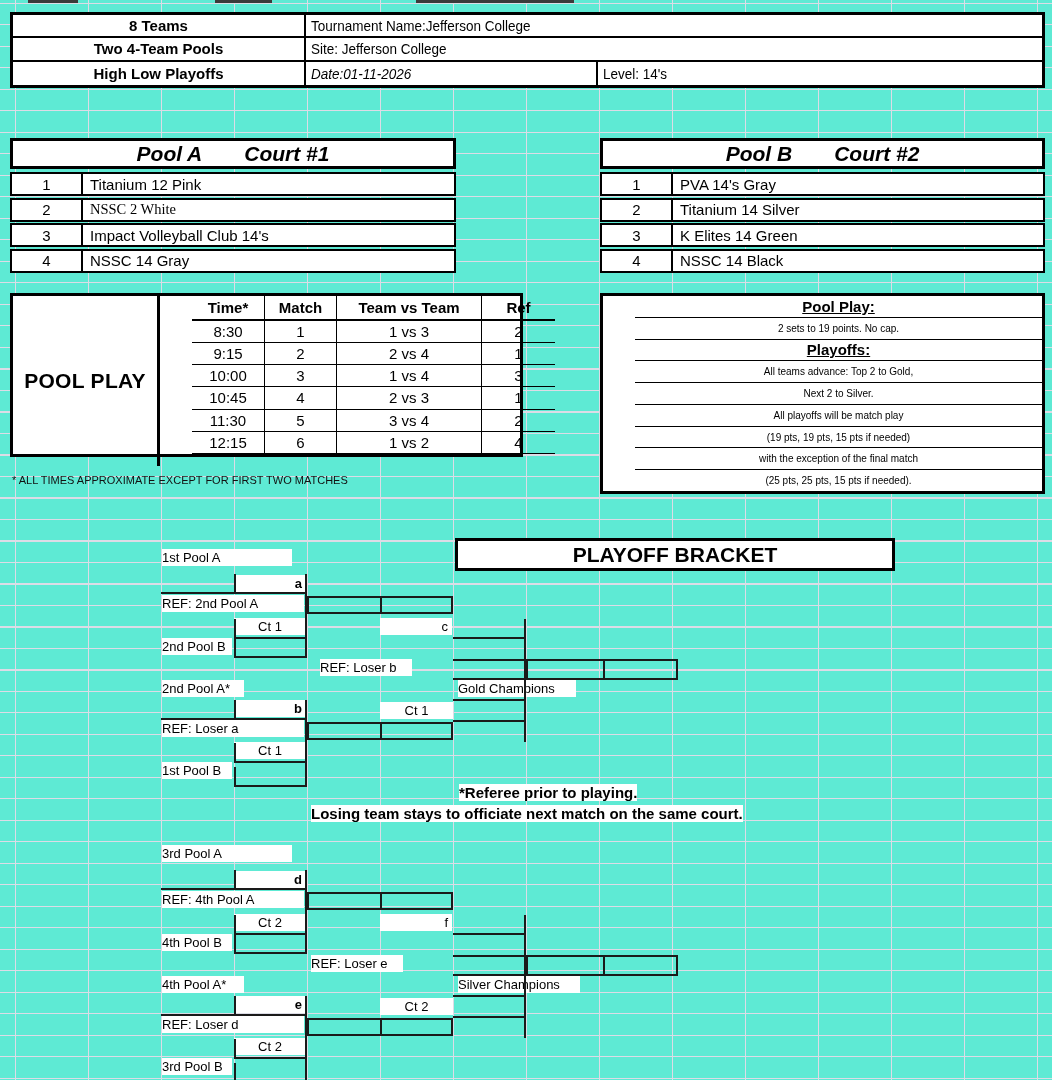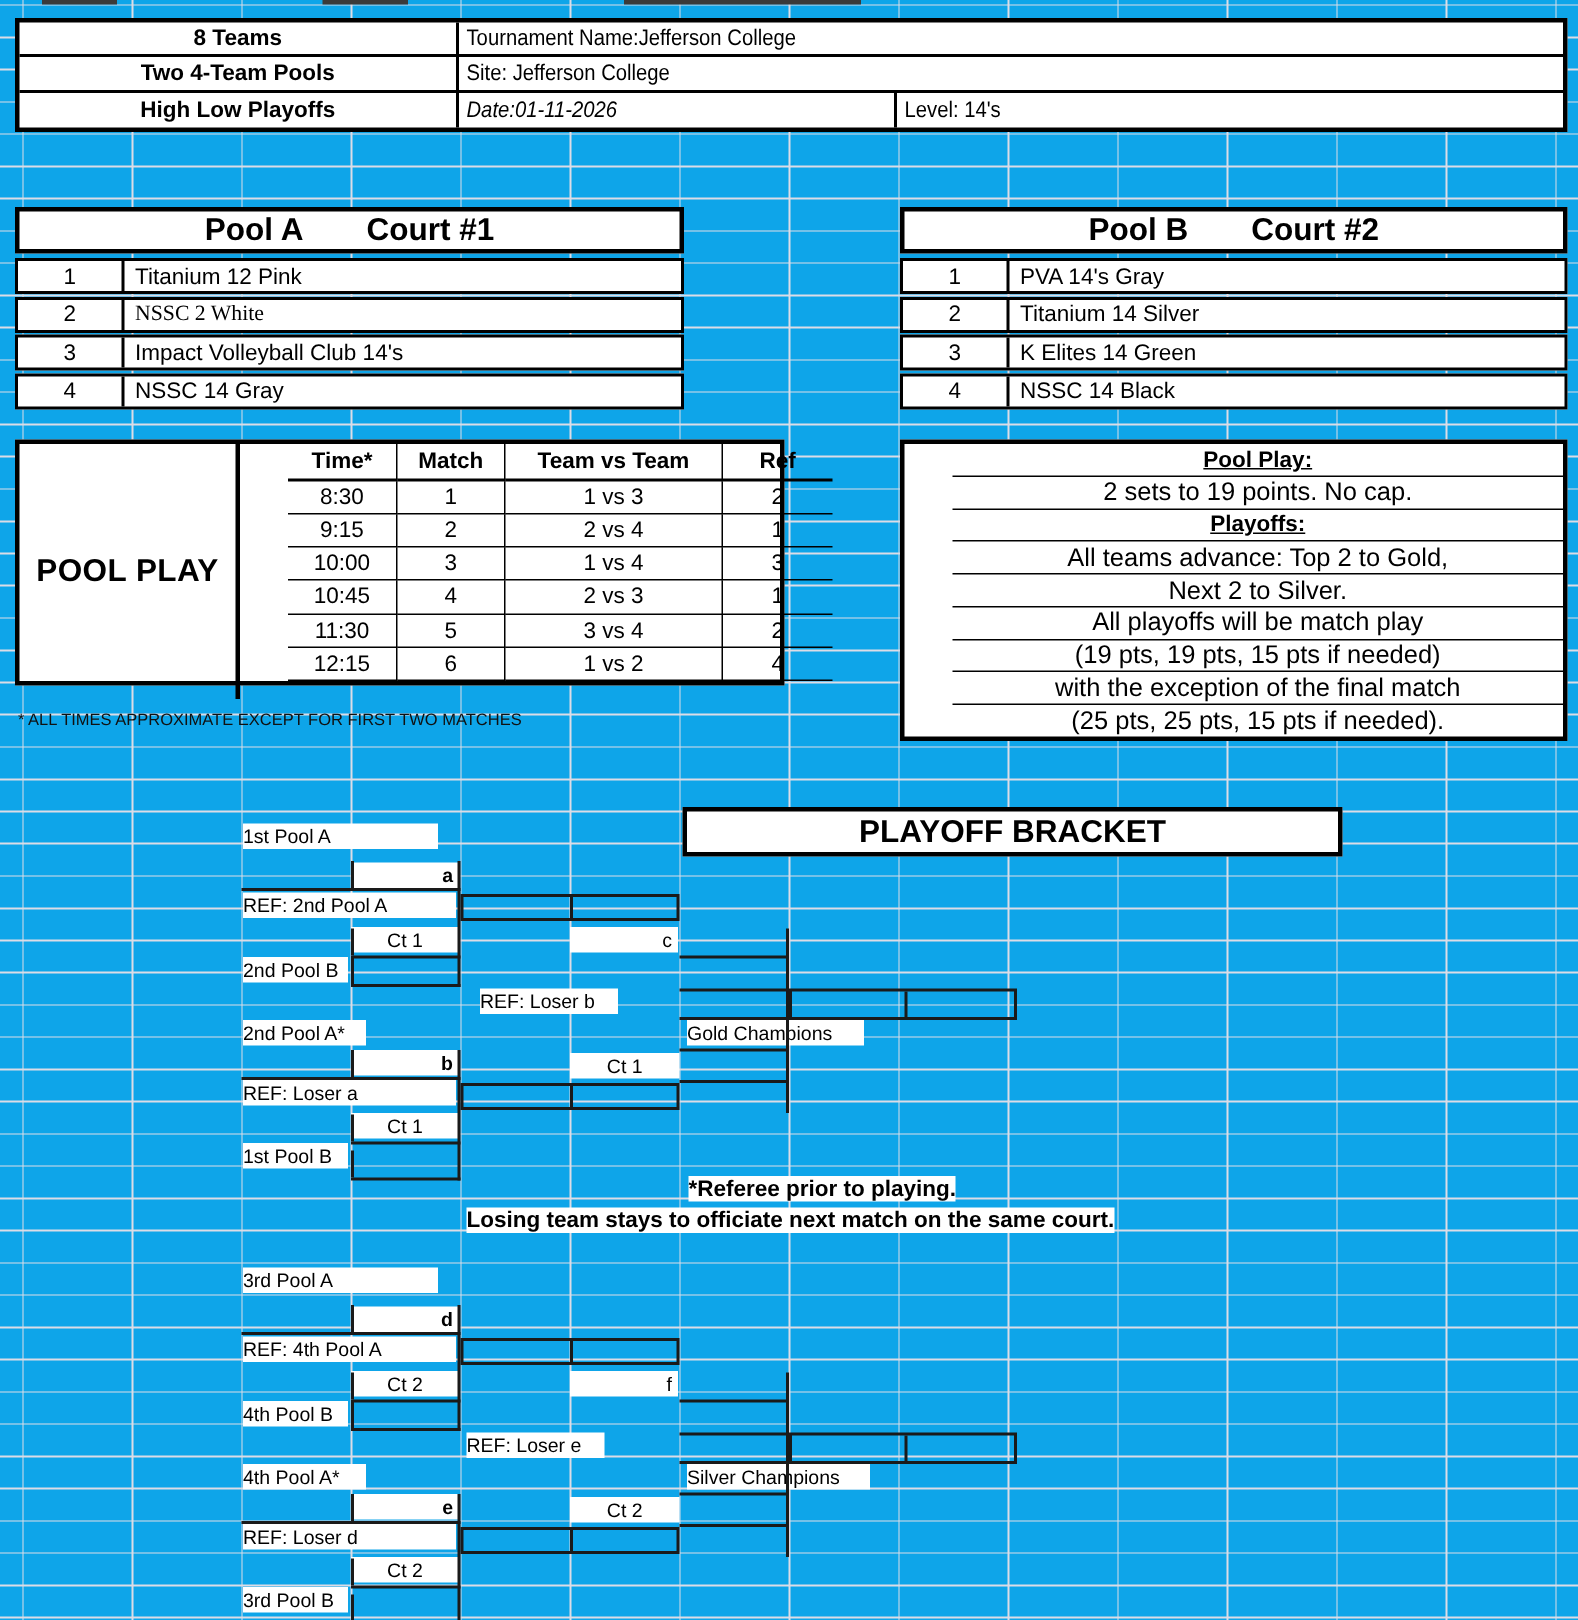--- a/index.html
+++ b/index.html
@@ -1,18 +1,18 @@
 <!DOCTYPE html>
 <html><head>
 <meta charset="utf-8">
 <style>
   html,body { margin:0; padding:0; background:#fff; }
   #canvas {
     position:relative; width:1052px; height:1080px; overflow:hidden;
-    font-family:"Liberation Sans", sans-serif; color:#000; background:#0ea5e9;
+    font-family:"Liberation Sans", sans-serif; color:#000; background:#5eead4;
   }
   
   #gridbg {
     position:absolute; inset:0;
     background-image:
       repeating-linear-gradient(to right, #dcdce6 0 1px, transparent 1px 73px),
       repeating-linear-gradient(to bottom, #dcdce6 0 1px, transparent 1px 21.5px);
     background-position: 15px 0, 0 3px;
   }
   .topmark { position:absolute; top:0; height:3px; background:#3a3a3a; }
@@ -26,21 +26,21 @@
               display:flex; align-items:center; justify-content:center;
               font-weight:bold; font-size:15px; }
   .hdr-val { flex:1; display:flex; align-items:center; padding-left:5px; font-size:15px;
              white-space:nowrap; box-sizing:border-box; }
   .hdr-val > span { transform:scaleX(.9); transform-origin:left center; display:inline-block; }
   .hdr-val.mid { flex:none; width:292px; border-right:2.5px solid #000;font-style:italic; }
 
   
   .pool-title { position:absolute; height:31px; border:3px solid #000; background:#fff;
                 box-sizing:border-box; display:flex; align-items:center; justify-content:center;
-                gap:42px; font-weight:bold; font-size:21px; }
+                gap:42px; font-weight:bold; font-size:21px;font-style:italic; }
   .pool-rows { position:absolute; }
   .pool-row { height:24px; border:2.5px solid #000; background:#fff; box-sizing:border-box;
               display:flex; margin-bottom:1.6px; }
   .pool-seed { width:71px; border-right:2.5px solid #000; box-sizing:border-box;
                display:flex; align-items:center; justify-content:center; font-size:15px; }
   .pool-name { flex:1; display:flex; align-items:center; padding-left:7px; font-size:15px; white-space:nowrap; }
   .pool-name.serif { font-family:"Liberation Serif", serif; font-size:14.5px; }
 
   
   #pp-box { position:absolute; left:10px; top:293px; width:513px; height:164px;
@@ -56,21 +56,21 @@
              display:flex; align-items:center; justify-content:center; font-size:15px; }
   .pp-cell.hd { font-weight:bold; border-bottom:2.5px solid #000; }
   .pp-cell.cr { border-right:none; }
   #pp-foot { position:absolute; left:12px; top:474px; font-size:11px; color:#111; }
 
   
   #rules { position:absolute; left:600px; top:293px; width:445px; height:201px;
            border:3px solid #000; background:#fff; box-sizing:border-box;
            display:flex; flex-direction:column;padding-left:32px; }
   .rule-row { flex:1; display:flex; align-items:center; justify-content:center;
-              font-size:17px; border-top:1.4px solid #000; }
+              font-size:10px; border-top:1.4px solid #000; }
   .rule-row:first-child { border-top:none; }
   .rule-row.rule-h { font-weight:bold; text-decoration:underline; font-size:15px; }
 
   
   #pb-title { position:absolute; left:455px; top:538px; width:440px; height:33px;
               border:3px solid #000; background:#fff; box-sizing:border-box; z-index:4;
               display:flex; align-items:center; justify-content:center;
               font-weight:bold; font-size:21px; }
   .bnote { position:absolute; font-weight:bold; font-size:15px; white-space:nowrap; background:#fff; z-index:2; }
 

